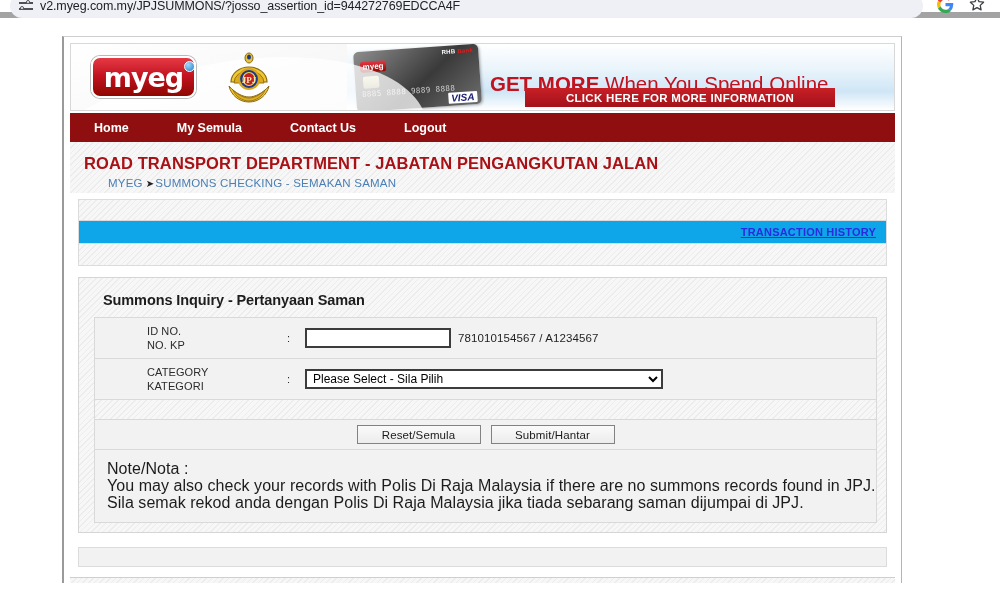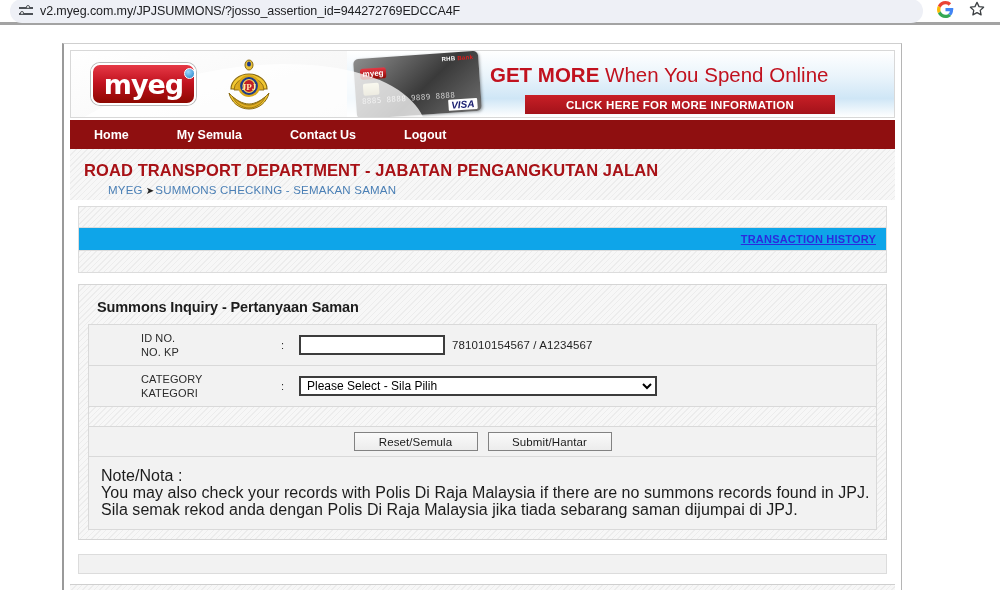--- a/index.html
+++ b/index.html
@@ -7,26 +7,26 @@
   html, body {
     margin: 0; padding: 0;
     width: 1000px; height: 594px;
     overflow: hidden;
     background: #ffffff;
     font-family: "Liberation Sans", sans-serif;
   }
 
   
   #browser-bar {
-    height: 25px;
+    height: 18px;
     background: #ffffff;
     display: flex;
     align-items: center;
     padding: 0 8px;
-    border-bottom: 3px solid #a3a3a3;
+    border-bottom: 6px solid #a3a3a3;
     position: relative;
   }
   #omnibox {
     flex: 1;
     height: 24px;
     background: #eef0f6;
     border-radius: 12px;
     display: flex;
     align-items: center;
     padding: 0 6px;
@@ -169,21 +169,21 @@
   }
   #ad-card .num {
     position:absolute; left:6px; bottom:13px; color:#cfcfcf;
     font-family:"DejaVu Sans Mono", monospace; font-size:7.5px; letter-spacing:.4px;
   }
   #ad-card .visa {
     position:absolute; right:4px; bottom:2px; background:#fff; color:#1a1f71;
     font-style:italic; font-weight:bold; font-size:10px; padding:0 3px; border-radius:1px;
   }
   #ad-headline {
-    position: absolute; left: 143px; top: 12px;
+    position: absolute; left: 143px; top: 28px;
     font-size: 20.5px;
     white-space: nowrap;
     font-family: "Liberation Sans", sans-serif;
   }
   #ad-headline .bold { font-weight: bold; color: #c1121f; }
   #ad-headline .light { color: #c1121f; }
   #ad-cta {
     position: absolute; left: 178px; top: 44px;
     width: 310px; height: 19px;
     background: linear-gradient(#c81f26,#a3121a);
@@ -260,21 +260,21 @@
   .spacer-panel {
     margin: 0 8px;
     border: 1px solid #dcdcdc;
     border-top: none;
     height: 22px;
   }
 
   #form-card {
     margin: 11px 8px 0 8px;
     border: 1px solid #d5d5d5;
-    padding: 8px 9px 9px 9px;
+    padding: 8px 9px 9px 15px;
   }
   #form-title {
     font-size: 14.5px;
     font-weight: bold;
     color: #1d1d1d;
     padding: 6px 0 9px 9px;
     letter-spacing: -.1px;
   }
   .field-row {
     border: 1px solid #d9d9d9;

